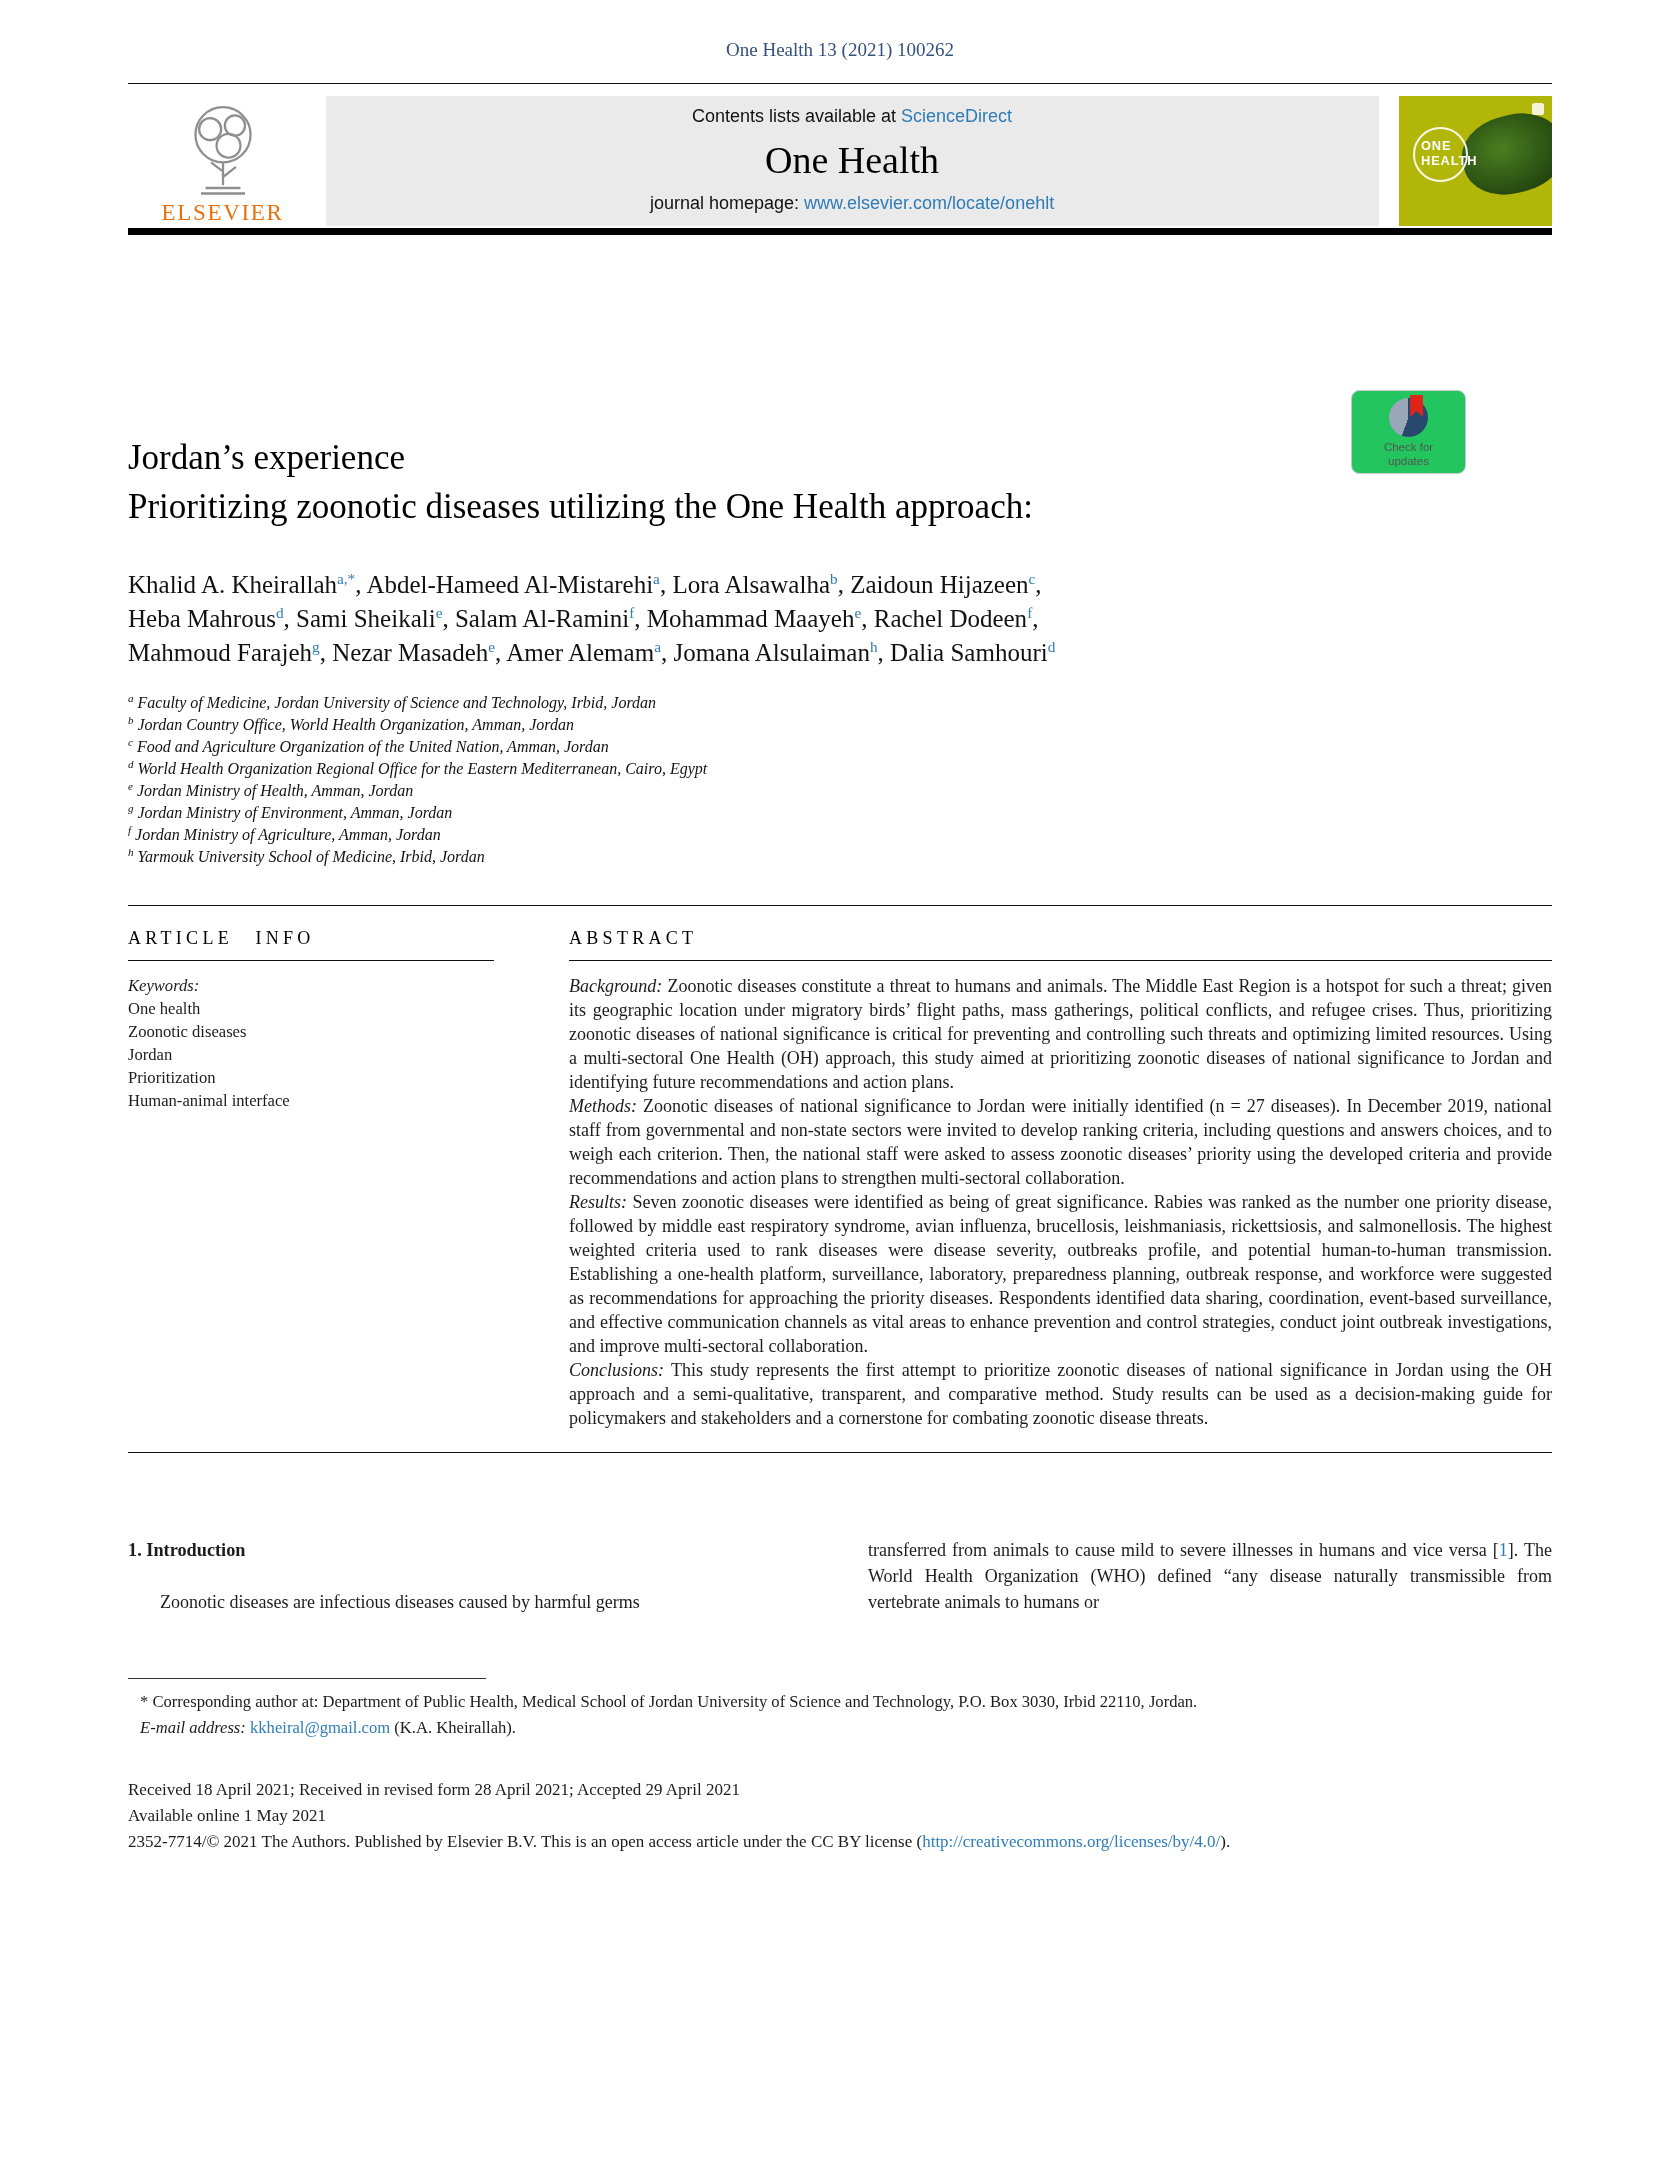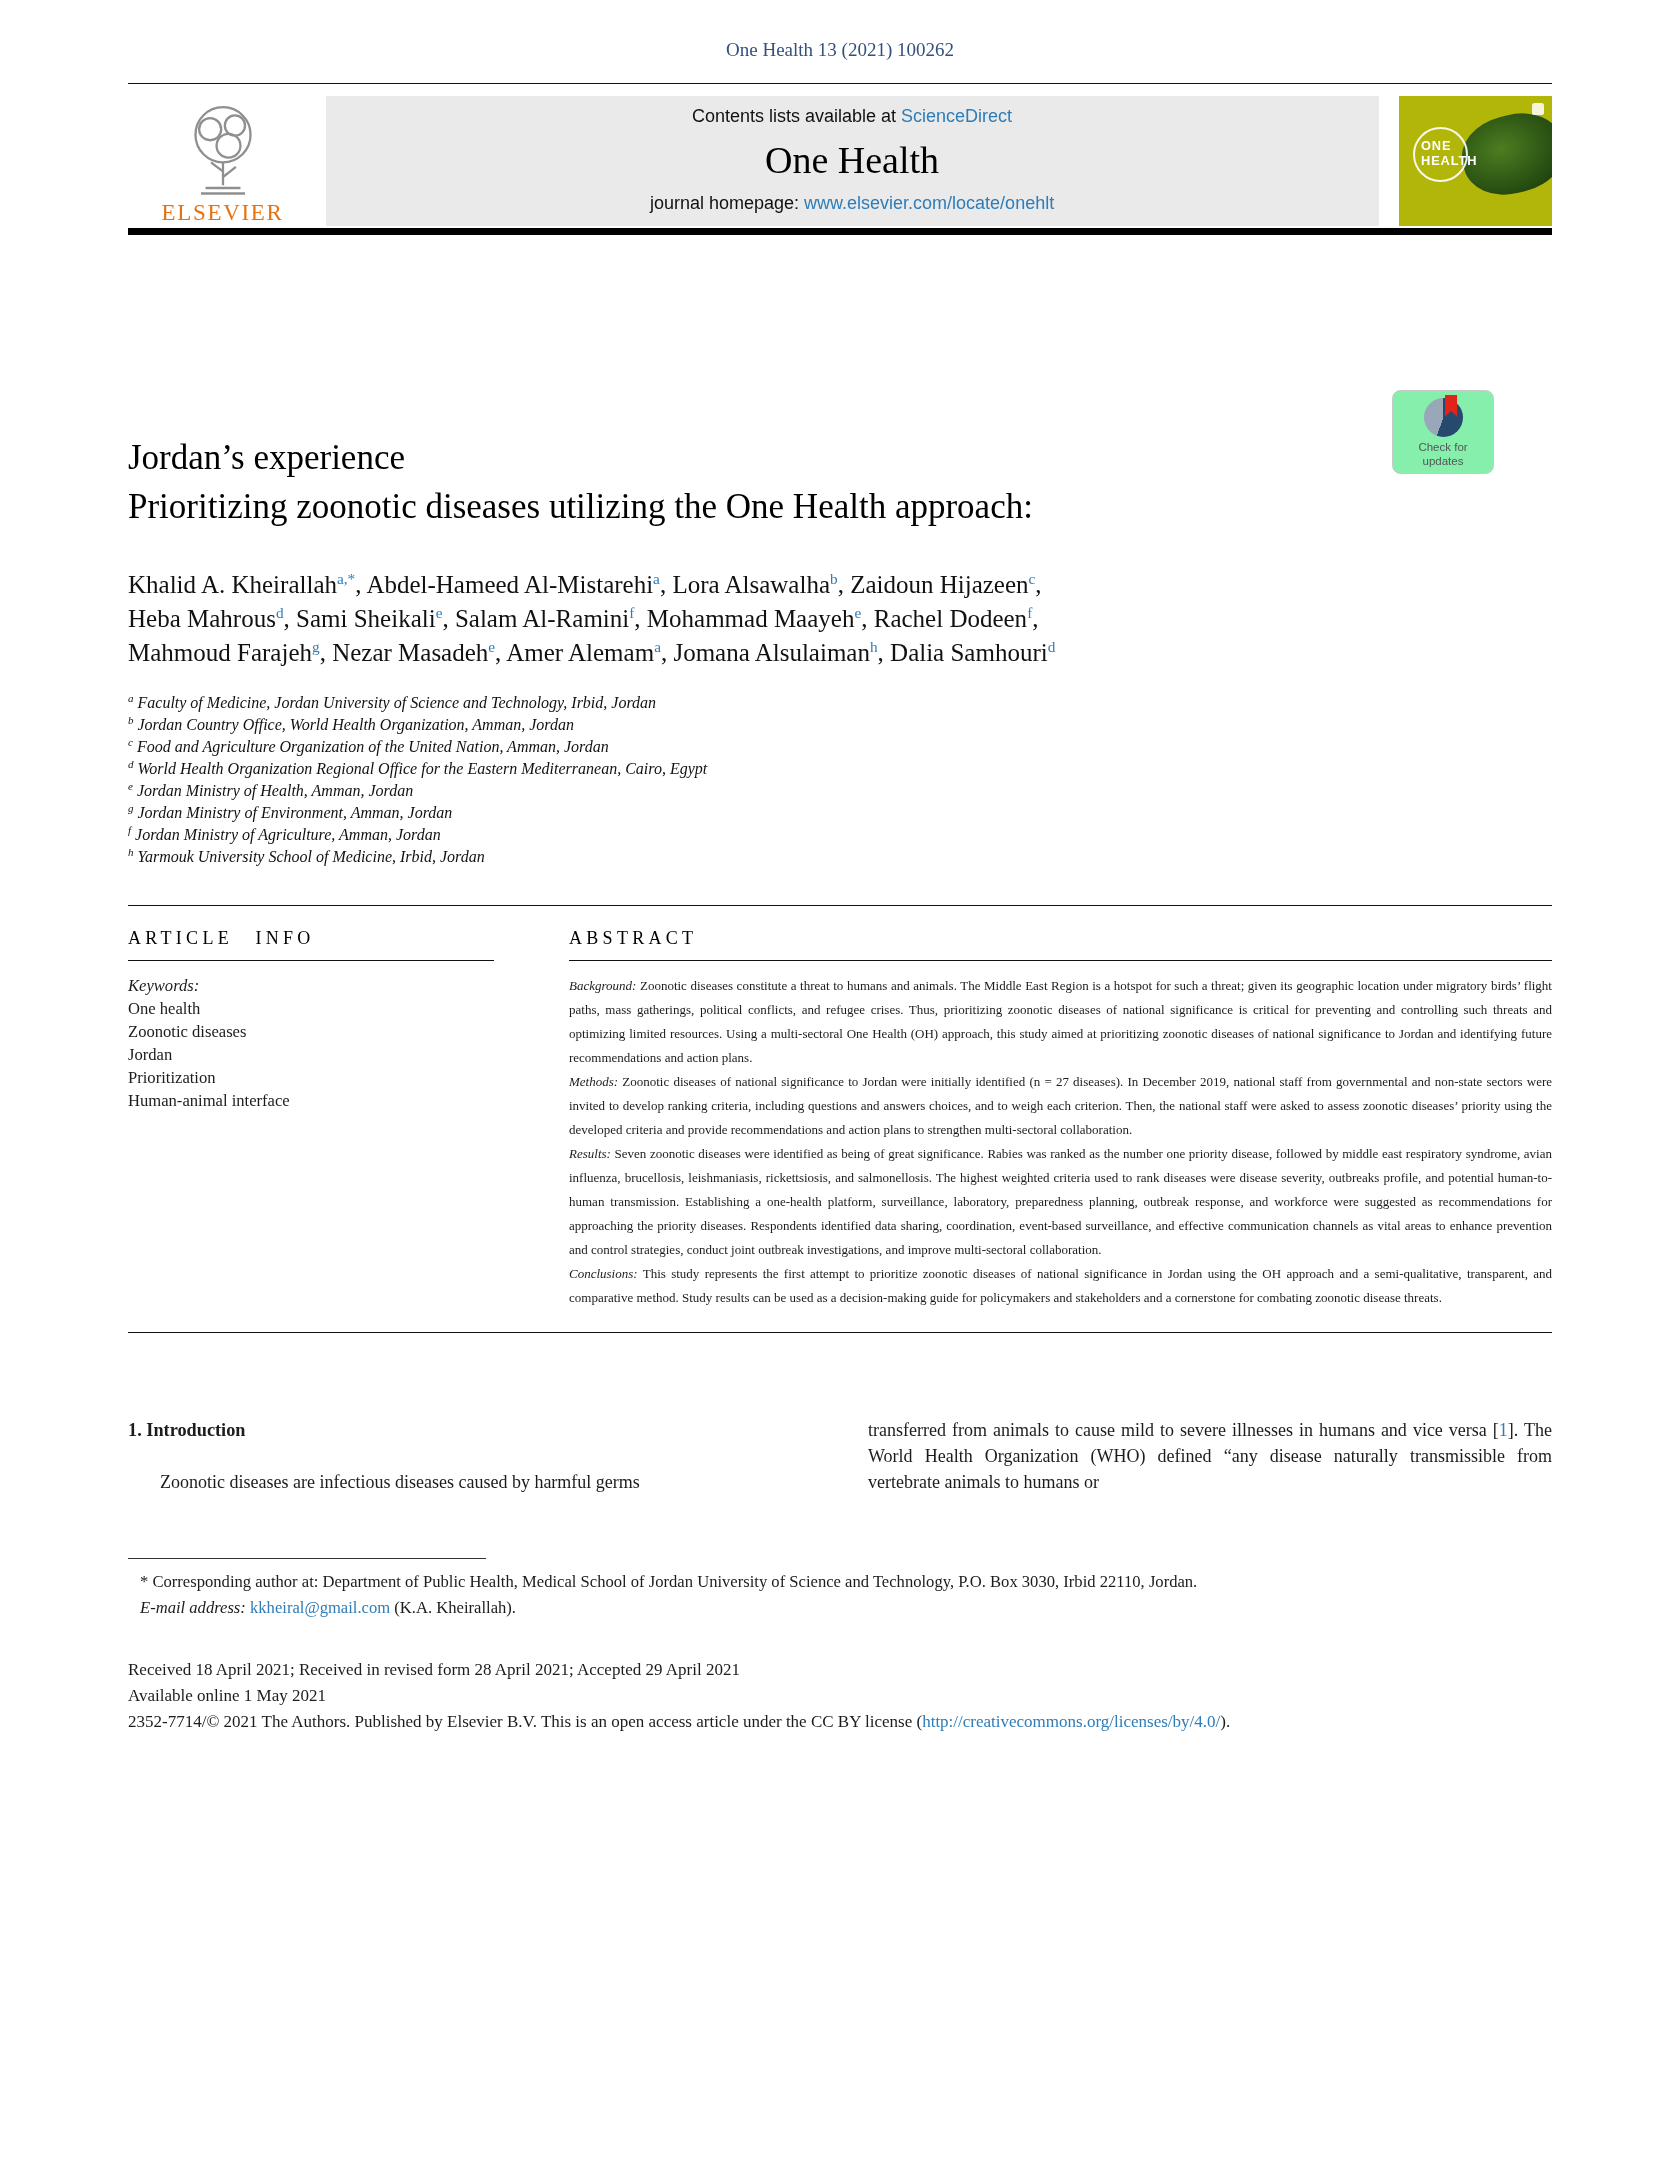--- a/index.html
+++ b/index.html
@@ -30,21 +30,21 @@
   .journal-title{font-size:38px;color:#000;}
   .cover{width:153px;margin-left:20.4px;position:relative;background:var(--cover-bg);overflow:hidden;}
   .cover-ring{position:absolute;left:13.6px;top:31px;width:55px;height:55px;border:2.6px solid rgba(255,255,255,.9);border-radius:50%;}
   .cover-title{position:absolute;left:22px;top:43px;color:#fff;font-size:12.8px;font-weight:bold;line-height:14.5px;letter-spacing:0.9px;}
   .cover-photo{position:absolute;right:-12px;top:19px;width:102px;height:78px;border-radius:46%;transform:rotate(-14deg);background:radial-gradient(ellipse at 40% 40%,#4d7d20 0%,#2c5414 55%,#16330b 100%);}
   .cover-mark{position:absolute;right:8.5px;top:6.8px;width:12px;height:12px;background:rgba(255,255,255,.85);border-radius:2.6px;}
   .thick-bar{height:6.8px;background:#000;margin-top:1.7px;}
 
   
   .title-row{position:relative;margin-top:198px;}
-  .crossmark{position:absolute;right:58px;top:-43px;width:102px;border:0.9px solid #c9c9c9;border-radius:8.5px;background:#86efac;padding:6.8px 5.1px 5.1px;text-align:center;}
+  .crossmark{position:absolute;right:86px;top:-43px;width:115px;border:0.9px solid #c9c9c9;border-radius:8.5px;background:#22c55e;padding:6.8px 5.1px 5.1px;text-align:center;}
   .cm-logo{position:relative;width:39px;height:39px;margin:0 auto;}
   .cm-circle{width:39px;height:39px;border-radius:50%;background:conic-gradient(#27496d 0deg 200deg,#9aa7b8 200deg 360deg);}
   .cm-bookmark{position:absolute;right:5.1px;top:-2.6px;width:12.8px;height:22px;background:#e2231a;clip-path:polygon(0 0,100% 0,100% 100%,50% 72%,0 100%);}
   .cm-text{font-size:11.5px;line-height:13.6px;color:#555;margin-top:4.3px;}
   .title{font-size:35px;line-height:49px;color:#000;}
 
   
   .authors{margin-top:37px;font-size:25px;line-height:34px;color:#111;}
   sup{line-height:0;}
   .asup{color:var(--link-blue);font-size:15.3px;}
@@ -53,21 +53,21 @@
   .affiliation sup{font-size:11px;}
 
   
   .info-block{margin-top:37px;border-top:1.7px solid #111;border-bottom:1.7px solid #111;display:flex;padding-bottom:22px;}
   .col-left{width:366px;flex:none;}
   .col-right{flex:1;margin-left:75px;}
   .col-heading{font-size:18px;letter-spacing:4.3px;word-spacing:13.6px;color:#000;margin-top:22px;padding-bottom:11px;border-bottom:1.3px solid #111;}
   .kw-label{font-style:italic;font-size:16.6px;line-height:23px;margin-top:13.6px;}
   .keyword{font-size:16.6px;line-height:23px;}
   .abstract-body{margin-top:13.6px;}
-  .abs-p{font-size:13px;line-height:24px;text-align:justify;margin:0;}
+  .abs-p{font-size:18px;line-height:24px;text-align:justify;margin:0;}
   .abs-label{font-style:italic;}
 
   
   .intro{margin-top:85px;display:flex;}
   .intro-col{width:684px;flex:none;font-size:18px;line-height:25.6px;text-align:justify;}
   .intro-col.right{margin-left:56px;}
   .intro-heading{font-weight:bold;font-size:18.3px;text-align:left;}
   .intro-left-p{margin:25.6px 0 0;text-indent:32px;}
 
   

